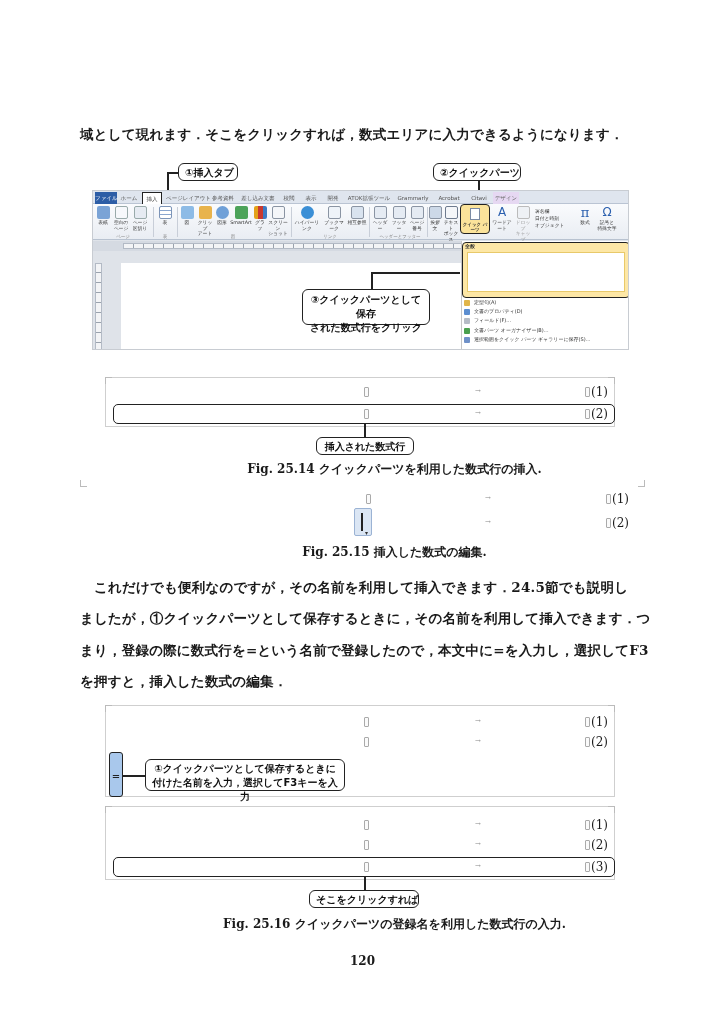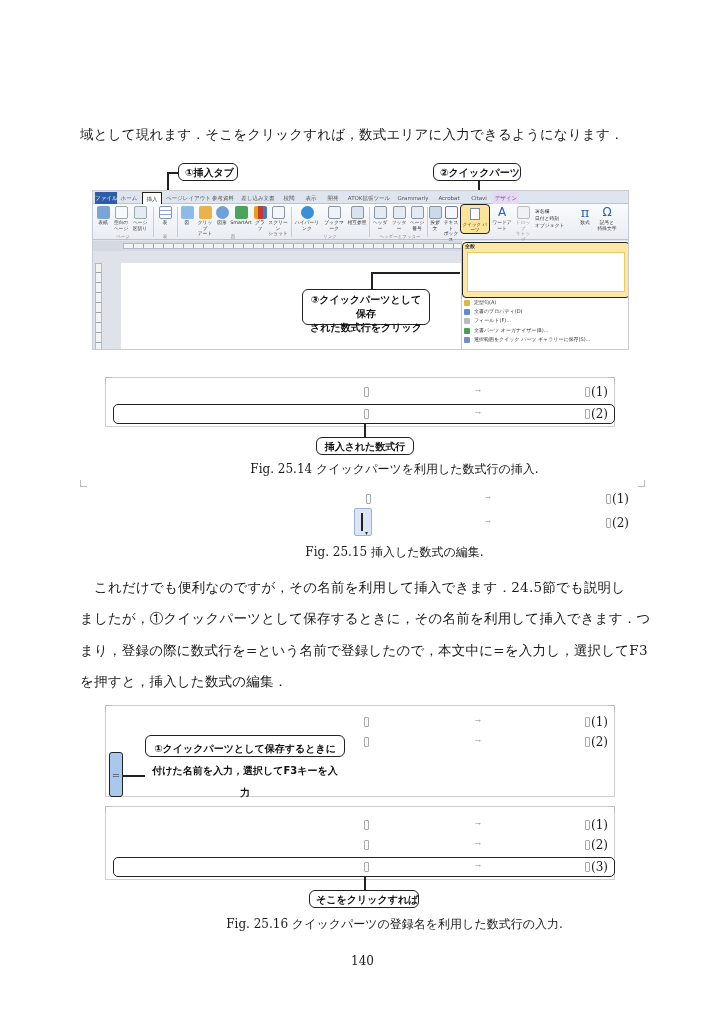--- a/index.html
+++ b/index.html
@@ -1,18 +1,18 @@
 <!DOCTYPE html>
 <html><head>
 <meta charset="utf-8">
 <style>
   * { box-sizing: border-box; margin: 0; padding: 0; }
   html, body { width: 725px; height: 1024px; background: #ffffff; overflow: hidden; }
   body { position: relative; font-family: "DejaVu Serif", "Liberation Serif", serif; color: #1a1a1a; }
-  .abs { position: absolute; }
+  .abs { position: absolute; font-weight: bold; }
   .body-text { font-size: 13.5px; line-height: 16px; white-space: nowrap; letter-spacing: 0.2px; }
   .caption { font-size: 12px; white-space: nowrap; text-align: center; margin-left: 32px; }
   .callout {
     position: absolute; background: #fff; border: 1.6px solid #222; border-radius: 6px;
     font-family: "DejaVu Sans", sans-serif; font-weight: bold; font-size: 10px;
     text-align: center; line-height: 13px; padding: 2px 6px; white-space: nowrap; color: #111;
   }
   .line { position: absolute; background: #222; }
   
   .word { position: absolute; left: 92px; top: 190px; width: 537px; height: 160px; background: #dfe3e9; overflow: hidden; border: 1px solid #c8ccd2; }
@@ -208,21 +208,21 @@
   <div class="eqno" style="left:591px; top:715px;">(1)</div>
 </div>
 <div>
   <div class="anchor" style="left:364px; top:737px;"></div>
   <div class="tabarrow" style="left:475px; top:737px;">→</div>
   <div class="anchor" style="left:585px; top:737px;"></div>
   <div class="eqno" style="left:591px; top:735px;">(2)</div>
 </div>
 <div class="abs" style="left:109px; top:752px; width:14px; height:45px; background:#a9c8ec; border:1.6px solid #222; border-radius:3px; font-size:10px; text-align:center; line-height:45px; color:#222;">=</div>
 <div class="line" style="left:123px; top:775px; width:22px; height:1.6px;"></div>
-<div class="callout" style="left:145px; top:735px; width:200px; height:22px; white-space:pre-line; line-height:22px; padding-top:2px;">①クイックパーツとして保存するときに
+<div class="callout" style="left:145px; top:759px; width:200px; height:32px; white-space:pre-line; line-height:14px; padding-top:2px;">①クイックパーツとして保存するときに
 付けた名前を入力，選択してF3キーを入力</div>
 
 <div class="eqbox" style="left:105px; top:806px; width:510px; height:74px;"></div>
 <div class="corner" style="left:105px; top:806px; border-width:1px 0 0 1px;"></div>
 <div class="corner" style="left:608px; top:806px; border-width:1px 1px 0 0;"></div>
 <div>
   <div class="anchor" style="left:364px; top:820px;"></div>
   <div class="tabarrow" style="left:475px; top:820px;">→</div>
   <div class="anchor" style="left:585px; top:820px;"></div>
   <div class="eqno" style="left:591px; top:818px;">(1)</div>
@@ -237,13 +237,13 @@
 <div>
   <div class="anchor" style="left:364px; top:862px;"></div>
   <div class="tabarrow" style="left:475px; top:862px;">→</div>
   <div class="anchor" style="left:585px; top:862px;"></div>
   <div class="eqno" style="left:591px; top:860px;">(3)</div>
 </div>
 <div class="line" style="left:364px; top:877px; width:1.6px; height:14px;"></div>
 <div class="callout" style="left:309px; top:890px; width:110px; height:18px;">そこをクリックすれば</div>
 <div class="abs caption" style="left:0; width:725px; top:916px;">Fig. 25.16  クイックパーツの登録名を利用した数式行の入力.</div>
 
-<div class="abs" style="left:0; width:725px; top:954px; text-align:center; font-size:12px;">140</div>
+<div class="abs" style="left:0; width:725px; top:954px; text-align:center; font-size:12px;">120</div>
 
 </body></html>

